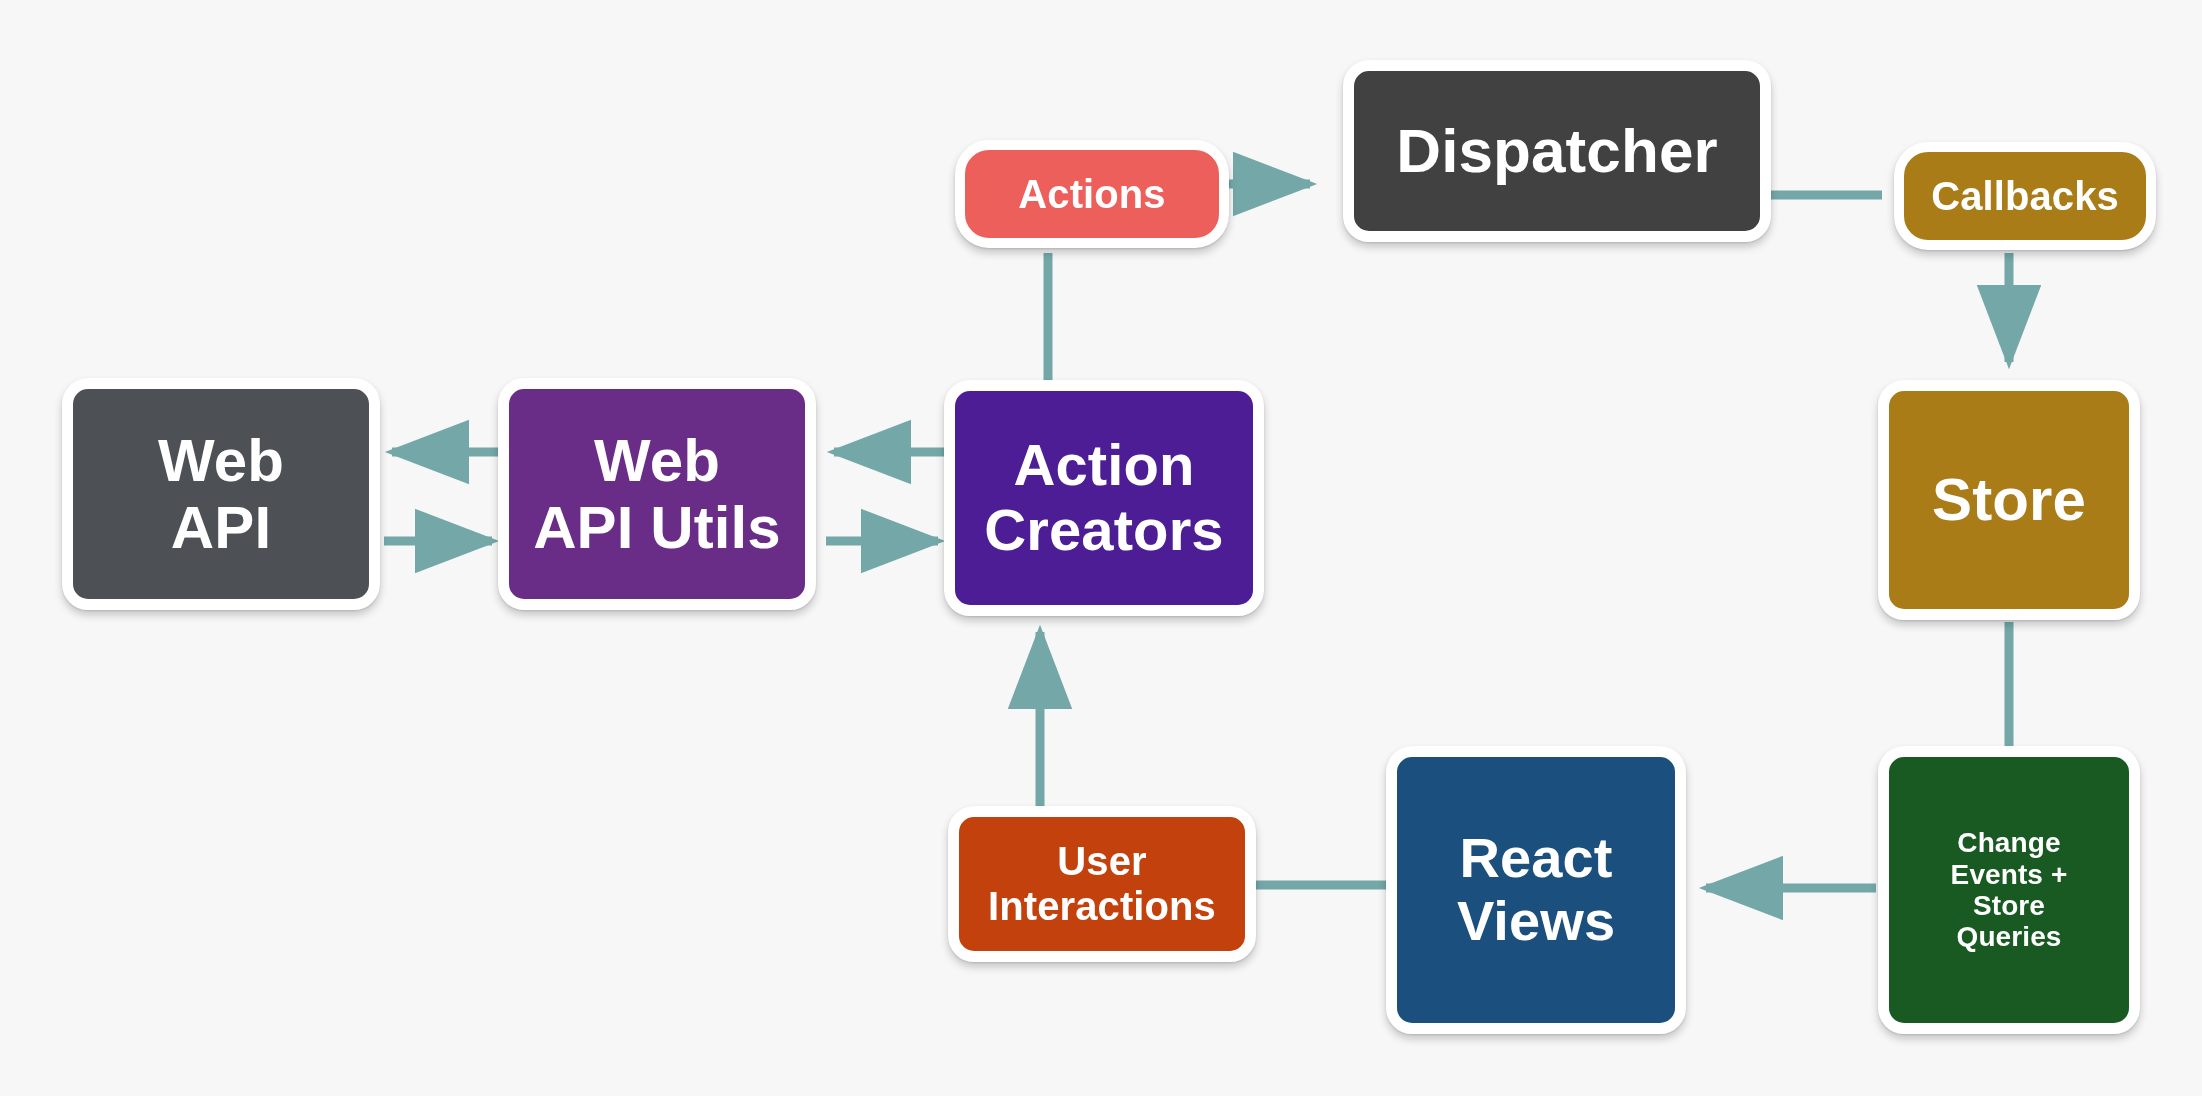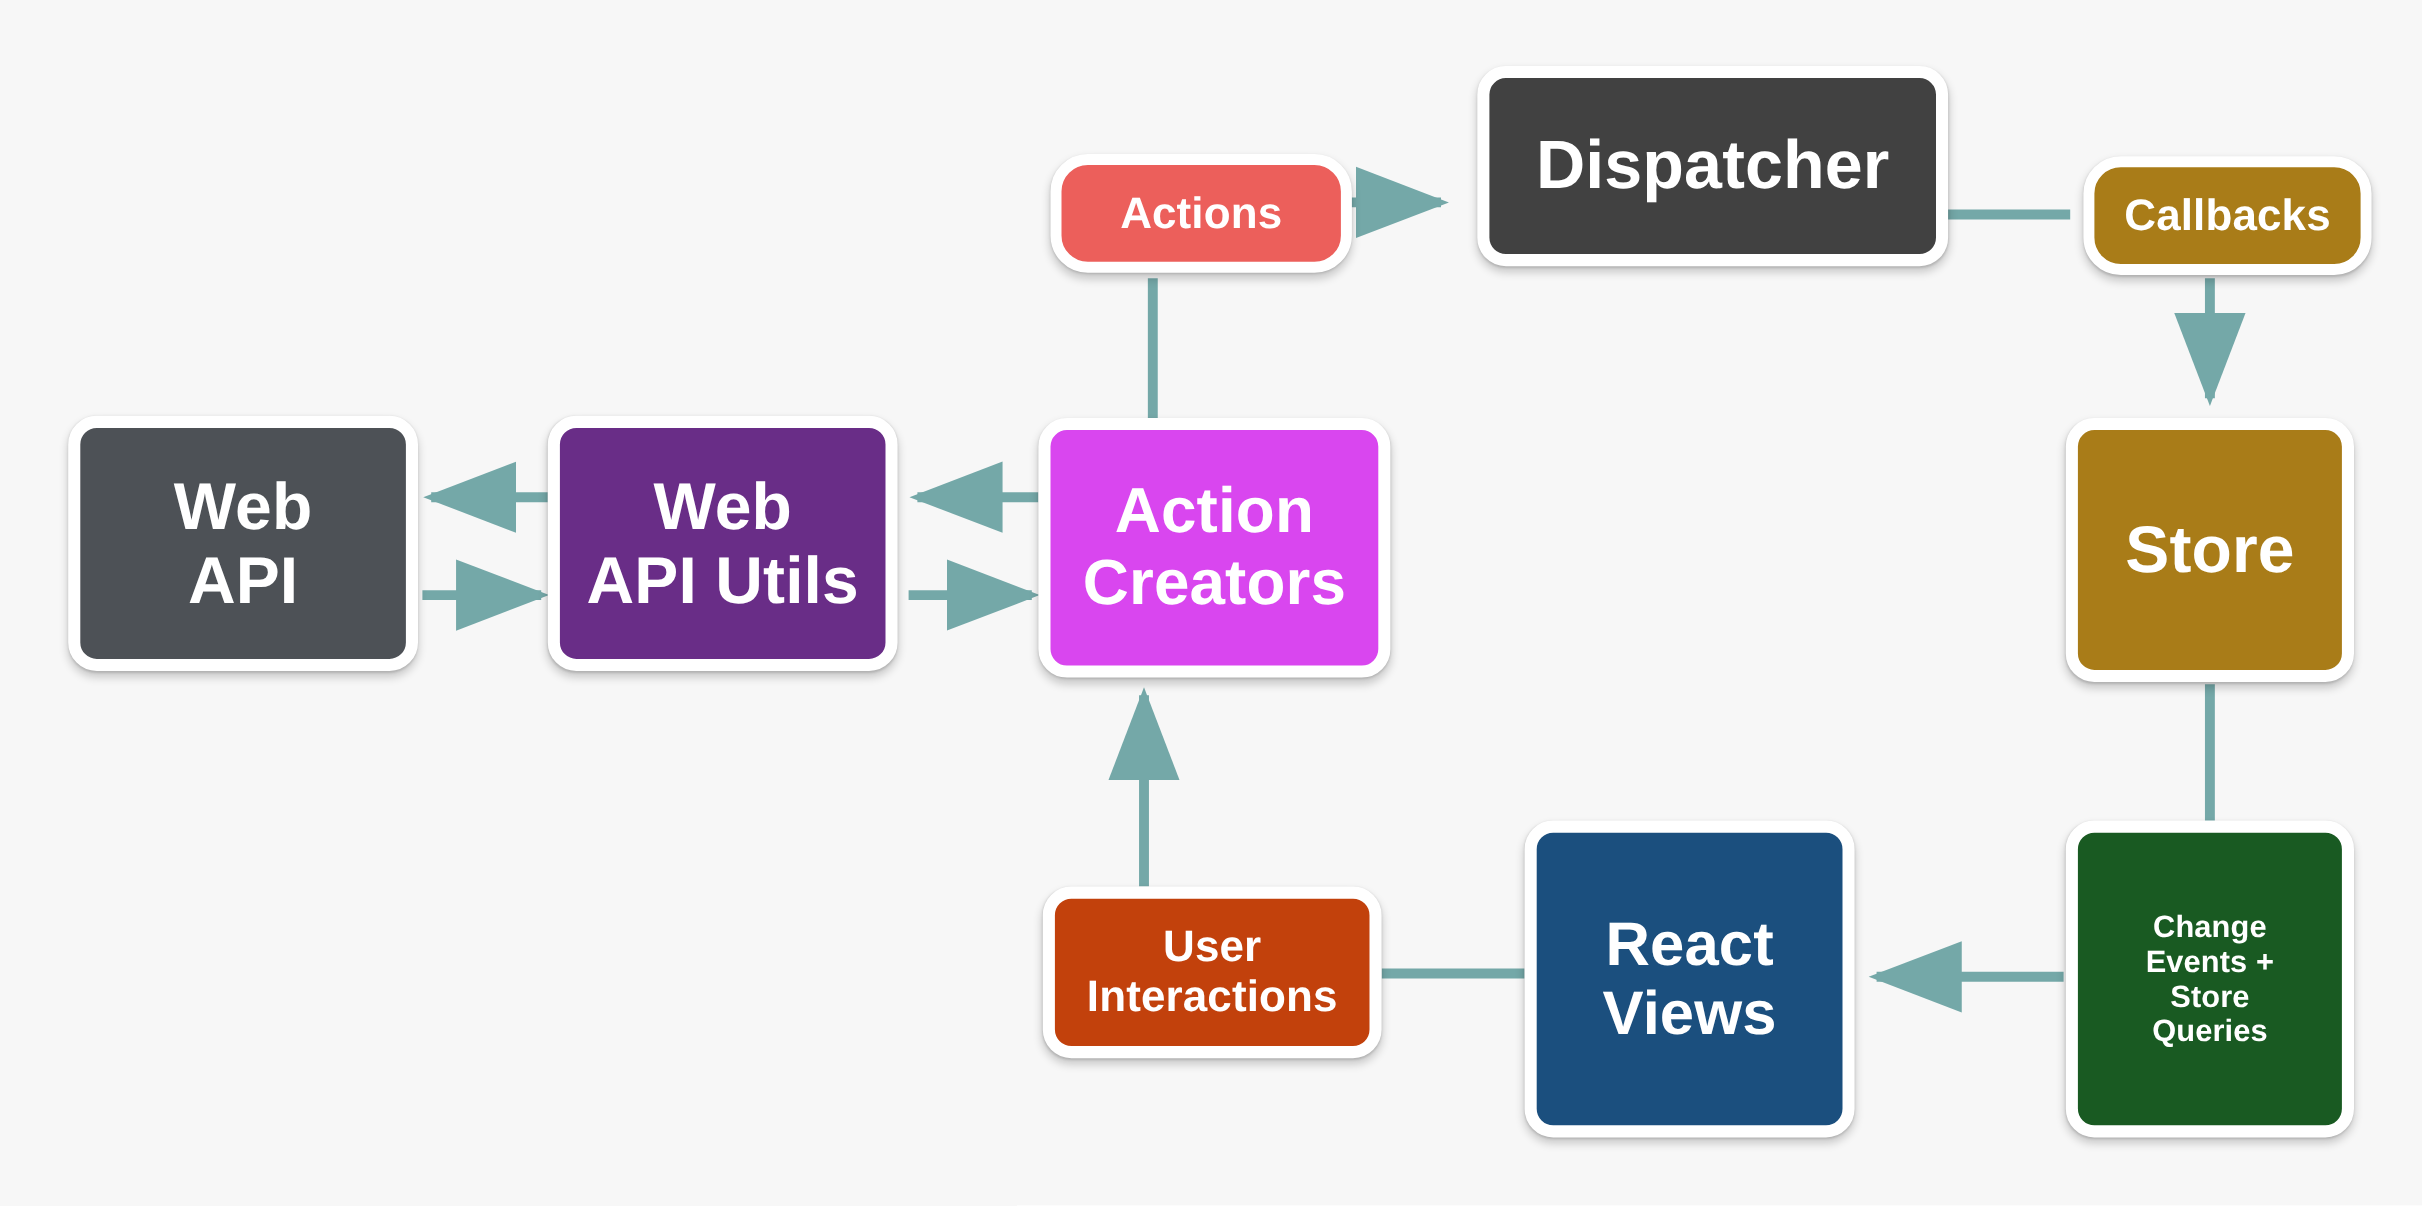--- a/index.html
+++ b/index.html
@@ -40,21 +40,21 @@
     line-height: 1.12;
     white-space: pre-line;
     letter-spacing: 0.1px;
   }
   .node.small-pill {
     border-radius: 34px;
     border-width: 10px;
   }
   .n-web-api      { left: 62px;   top: 378px;  width: 318px;  height: 232px; background: #4d5156; font-size: 60px; font-weight: 700; }
   .n-web-api-utils{ left: 498px;  top: 378px;  width: 318px;  height: 232px; background: #692d87; font-size: 60px; font-weight: 700; }
-  .n-action-creators{ left: 944px; top: 380px; width: 320px;  height: 236px; background: #d946ef; font-size: 58px; font-weight: 700; }
+  .n-action-creators{ left: 944px; top: 380px; width: 320px;  height: 236px; background: #4c1d95; font-size: 58px; font-weight: 700; }
   .n-actions      { left: 955px;  top: 140px;  width: 274px;  height: 108px; background: #ec5f5b; font-size: 40px; font-weight: 700; }
   .n-dispatcher   { left: 1327px; top: 60px;   width: 428px;  height: 182px; background: #414141; font-size: 62px; font-weight: 700; margin-left: 16px; }
   .n-callbacks    { left: 1878px; top: 142px;  width: 262px;  height: 108px; background: #a97c18; font-size: 40px; font-weight: 700; margin-left: 16px; }
   .n-store        { left: 1878px; top: 380px;  width: 262px;  height: 240px; background: #a97c18; font-size: 60px; font-weight: 700; }
   .n-change-events{ left: 1878px; top: 746px;  width: 262px;  height: 288px; background: #195a22; font-size: 28px; font-weight: 700; }
   .n-react-views  { left: 1386px; top: 746px;  width: 300px;  height: 288px; background: #1b4f7e; font-size: 56px; font-weight: 700; justify-content: center; }
   .n-user-interactions { left: 948px; top: 806px; width: 308px; height: 156px; background: #c2410c; font-size: 40px; font-weight: 700; }
 </style>
 </head>
 <body>

